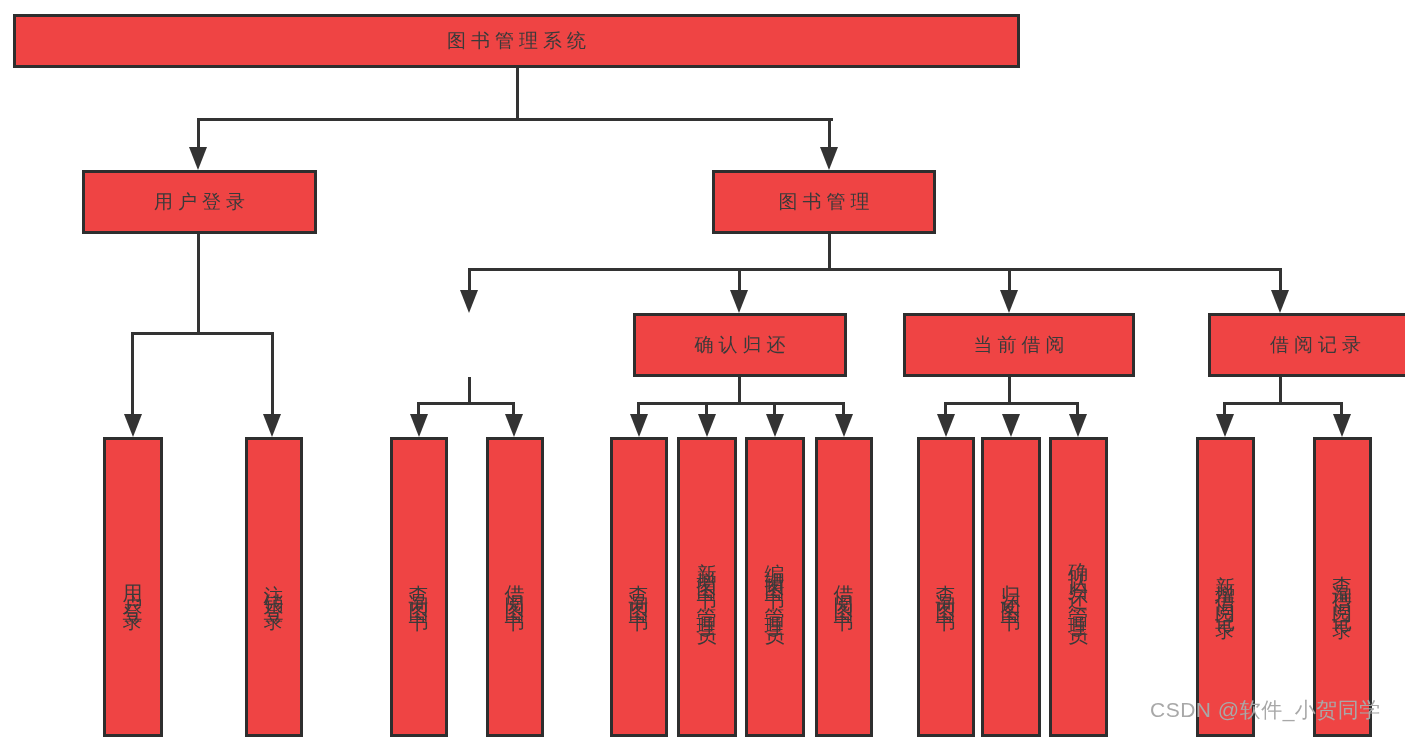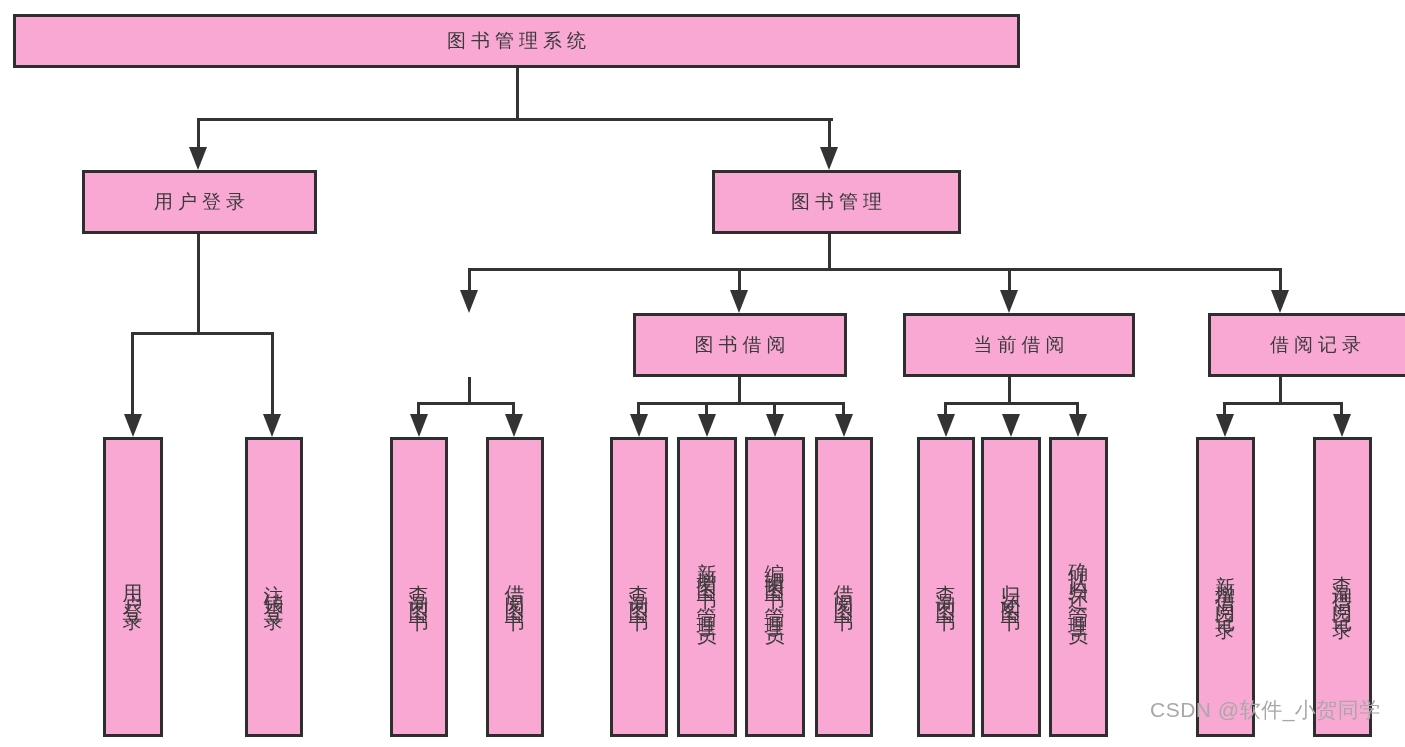--- a/index.html
+++ b/index.html
@@ -8,21 +8,21 @@
     --text:#3a3a3a;
     --bg:#ffffff;
     --wm:#a8a8a8;
   }
   *{margin:0;padding:0;box-sizing:border-box;}
   body{background:var(--bg);font-family:"Liberation Sans","DejaVu Sans",sans-serif;}
   .canvas{
     position:relative;width:1405px;height:747px;background:var(--bg);overflow:hidden;
   }
   .node{
-    position:absolute;background:#f9a8d4;border:3px solid var(--border);
+    position:absolute;background:#ef4444;border:3px solid var(--border);
     display:flex;align-items:center;justify-content:center;
     color:var(--text);text-align:right;
   }
   .h-node{font-size:19px;letter-spacing:5px;}
   .h-node span{padding-left:5px;} 
   .v-node{
     writing-mode:vertical-rl;text-orientation:mixed;
     font-size:20px;letter-spacing:9px;line-height:1;
   }
   .vline{position:absolute;width:3px;background:var(--line);}
@@ -49,21 +49,21 @@
   <div class="vline" style="left:516px;top:68px;height:50px"></div>
   <div class="hline" style="left:197px;top:118px;width:636px"></div>
   <div class="vline" style="left:197px;top:118px;height:32px"></div>
   <div class="vline" style="left:828px;top:118px;height:32px"></div>
   <div class="arrow" style="left:189px;top:147px"></div>
   <div class="arrow" style="left:820px;top:147px"></div>
 
   <div class="node h-node" style="left:82px;top:170px;width:235px;height:64px">
     <span>用户登录</span>
   </div>
-  <div class="node h-node" style="left:712px;top:170px;width:249px;height:64px">
+  <div class="node h-node" style="left:712px;top:170px;width:224px;height:64px">
     <span>图书管理</span>
   </div>
 
   <div class="vline" style="left:197px;top:234px;height:101px"></div>
   <div class="hline" style="left:131px;top:332px;width:143px"></div>
   <div class="vline" style="left:131px;top:332px;height:84px"></div>
   <div class="vline" style="left:271px;top:332px;height:84px"></div>
   <div class="arrow" style="left:124px;top:414px"></div>
   <div class="arrow" style="left:263px;top:414px"></div>
 
@@ -72,21 +72,21 @@
   <div class="vline" style="left:468px;top:268px;height:24px"></div>
   <div class="vline" style="left:738px;top:268px;height:24px"></div>
   <div class="vline" style="left:1008px;top:268px;height:24px"></div>
   <div class="vline" style="left:1279px;top:268px;height:24px"></div>
   <div class="arrow" style="left:460px;top:290px"></div>
   <div class="arrow" style="left:730px;top:290px"></div>
   <div class="arrow" style="left:1000px;top:290px"></div>
   <div class="arrow" style="left:1271px;top:290px"></div>
 
   <div class="node h-node" style="left:633px;top:313px;width:214px;height:64px">
-    <span>图书借阅</span>
+    <span>确认归还</span>
   </div>
   <div class="node h-node" style="left:903px;top:313px;width:232px;height:64px">
     <span>当前借阅</span>
   </div>
   <div class="node h-node" style="left:1208px;top:313px;width:215px;height:64px">
     <span>借阅记录</span>
   </div>
 
   <div class="vline" style="left:468px;top:377px;height:28px"></div>
   <div class="hline" style="left:417px;top:402px;width:98px"></div>

